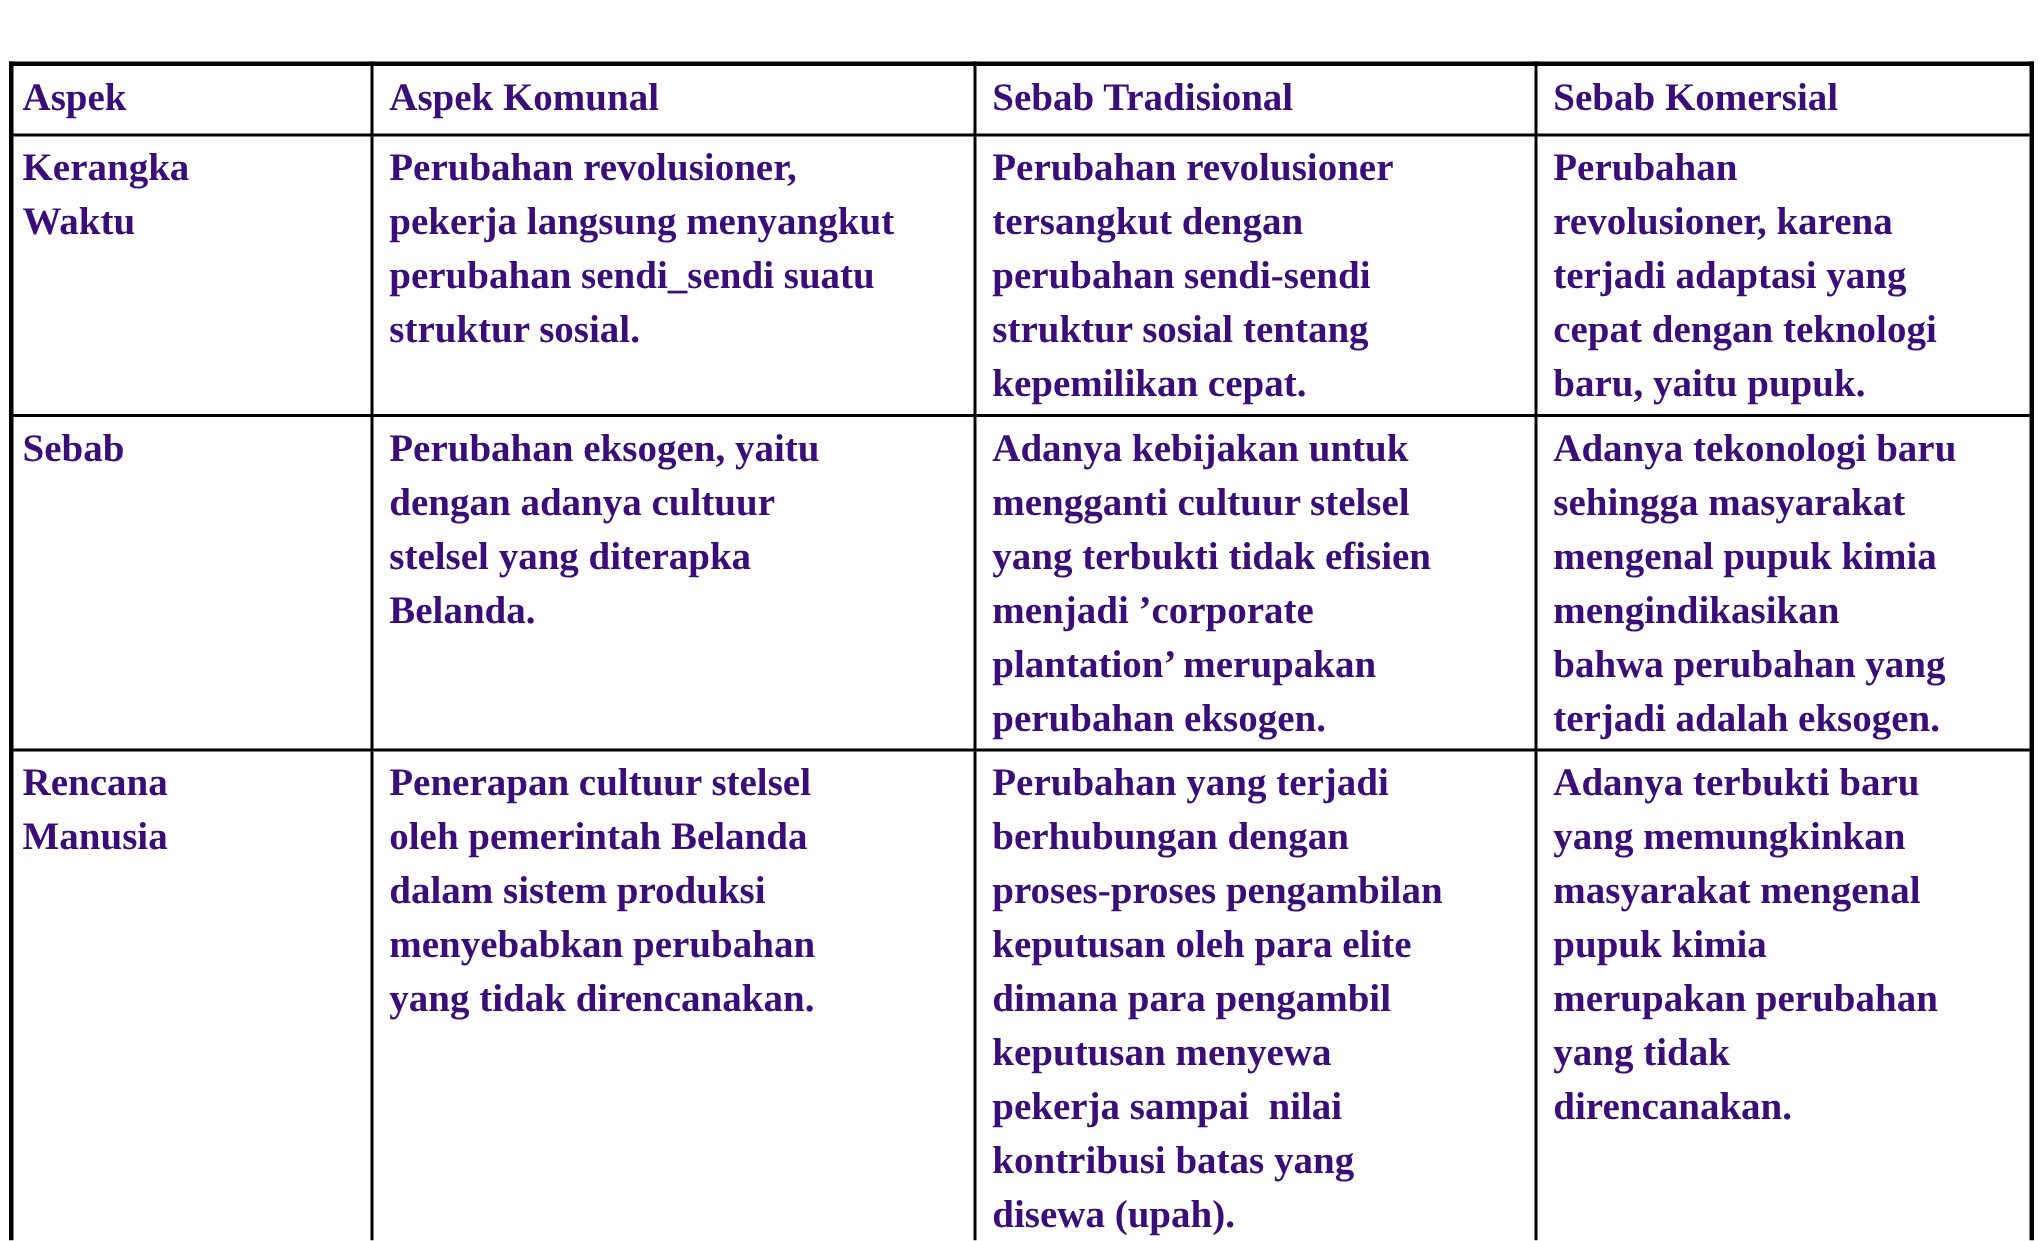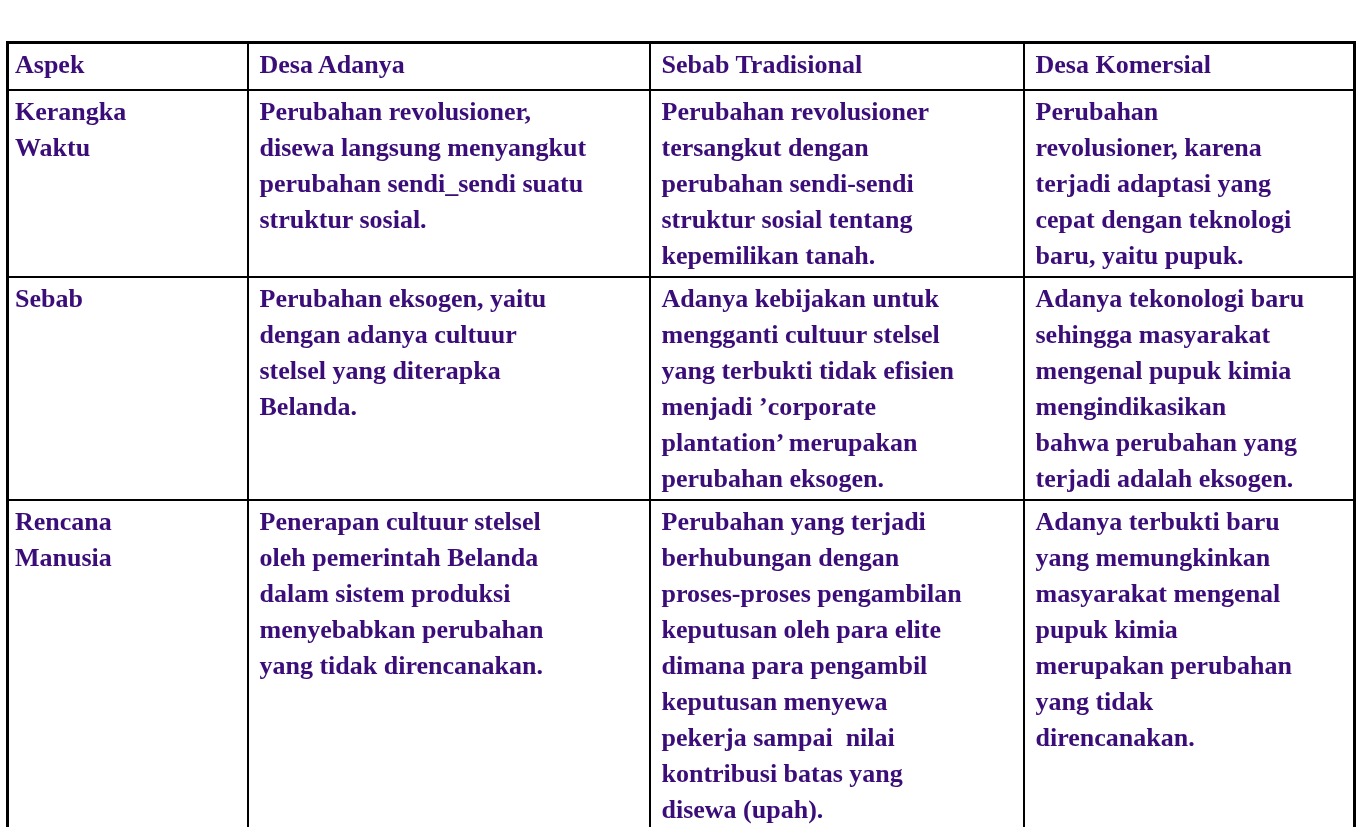--- a/index.html
+++ b/index.html
@@ -53,38 +53,38 @@
   <table class="cmp">
     <colgroup>
       <col style="width:240px">
       <col style="width:402px">
       <col style="width:374px">
       <col style="width:331px">
     </colgroup>
     <thead>
       <tr class="hdr">
         <th class="c0">Aspek</th>
-        <th>Desa Adanya</th>
+        <th>Aspek Komunal</th>
         <th>Sebab Tradisional</th>
-        <th>Desa Komersial</th>
+        <th>Sebab Komersial</th>
       </tr>
     </thead>
     <tbody>
       <tr class="r0">
         <td class="c0">Kerangka
 Waktu</td>
         <td>Perubahan revolusioner,
-disewa langsung menyangkut
+pekerja langsung menyangkut
 perubahan sendi_sendi suatu
 struktur sosial.</td>
         <td>Perubahan revolusioner
 tersangkut dengan
 perubahan sendi-sendi
 struktur sosial tentang
-kepemilikan tanah.</td>
+kepemilikan cepat.</td>
         <td>Perubahan
 revolusioner, karena
 terjadi adaptasi yang
 cepat dengan teknologi
 baru, yaitu pupuk.</td>
       </tr>
       <tr class="r1">
         <td class="c0">Sebab</td>
         <td>Perubahan eksogen, yaitu
 dengan adanya cultuur

